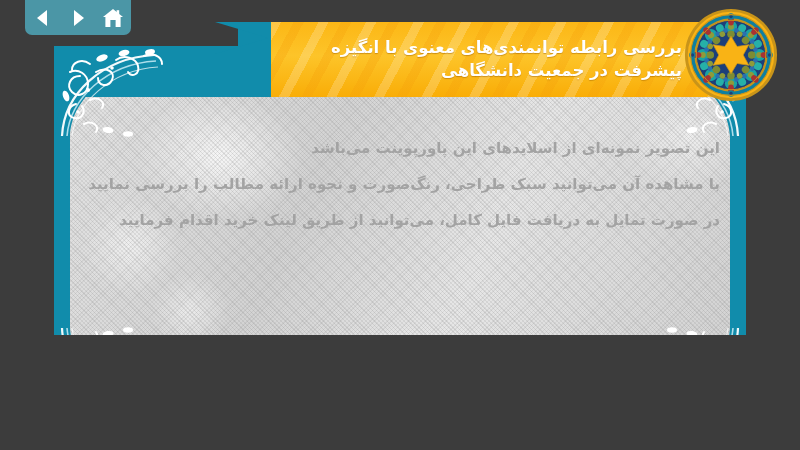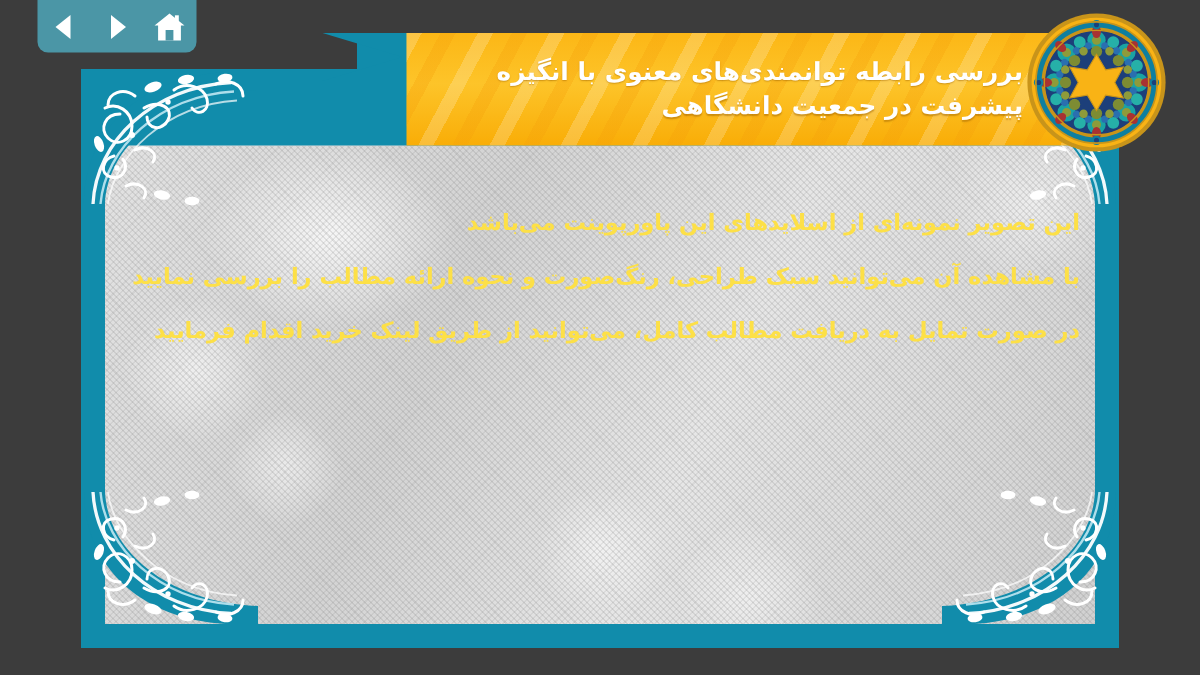--- a/index.html
+++ b/index.html
@@ -7,21 +7,21 @@
     padding: 0;
     background: #3c3c3c;
   }
   body {
     font-family: "DejaVu Sans", sans-serif;
   }
 
   #slide-root {
     position: relative;
     width: 800px;
-    height: 432px;
+    height: 335px;
     overflow: hidden;
     background: #3c3c3c;
   }
 
   
   .nav-bar {
     position: absolute;
     left: 25px;
     top: -12px;
     width: 106px;
@@ -146,21 +146,21 @@
 
   
   .body-text {
     position: absolute;
     left: 80px;
     top: 130px;
     width: 640px;
     z-index: 25;
     direction: rtl;
     text-align: right;
-    color: #fde047;
+    color: #a3a3a3;
     font-size: 15px;
     font-weight: bold;
     line-height: 2.4;
   }
   .body-line { white-space: nowrap; }
 
   
   .ornament {
     position: absolute;
     z-index: 18;
@@ -418,21 +418,21 @@
       <circle cx="9" cy="50" r="1.8"></circle>
       <circle cx="91" cy="50" r="1.8"></circle>
     </g>
     <circle cx="50" cy="50" r="43" fill="none" stroke="#c8941a" stroke-width="1.2"></circle>
     <circle cx="50" cy="50" r="37" fill="none" stroke="#c8941a" stroke-width="1"></circle>
   </svg>
 
   <div class="body-text">
     <div class="body-line">این تصویر نمونه‌ای از اسلایدهای این پاورپوینت می‌باشد</div>
     <div class="body-line">با مشاهده آن می‌توانید سبک طراحی، رنگ‌صورت و نحوه ارائه مطالب را بررسی نمایید</div>
-    <div class="body-line">در صورت تمایل به دریافت مطالب کامل، می‌توانید از طریق لینک خرید اقدام فرمایید</div>
+    <div class="body-line">در صورت تمایل به دریافت فایل کامل، می‌توانید از طریق لینک خرید اقدام فرمایید</div>
   </div>
 
   <div class="nav-bar">
     <span class="nav-icon">
       <svg width="20" height="20" viewBox="0 0 20 20">
         <path d="M14 2 L14 18 L4 10 Z" fill="#ffffff"></path>
       </svg>
     </span>
     <span class="nav-icon">
       <svg width="20" height="20" viewBox="0 0 20 20">

